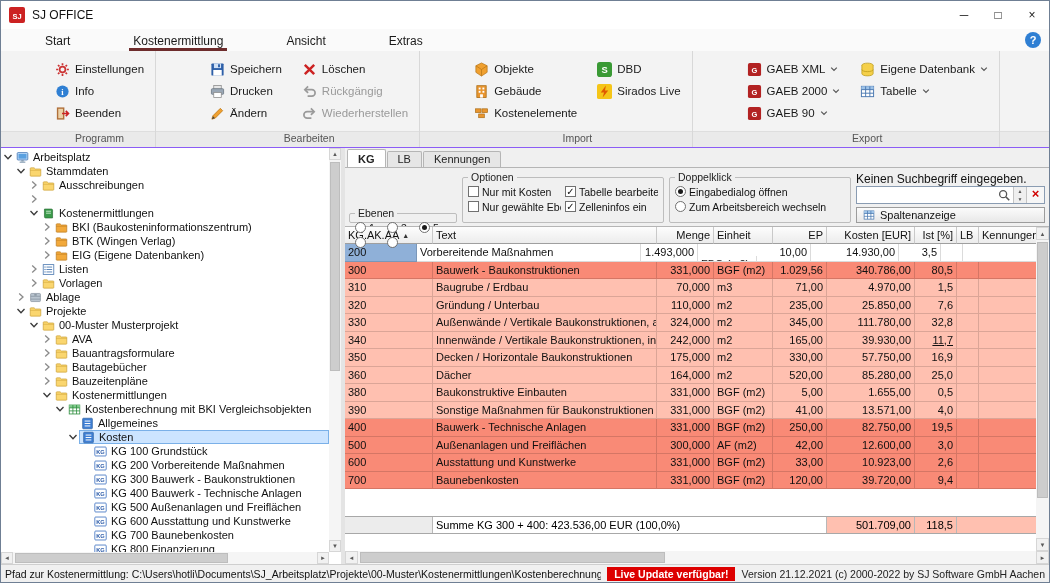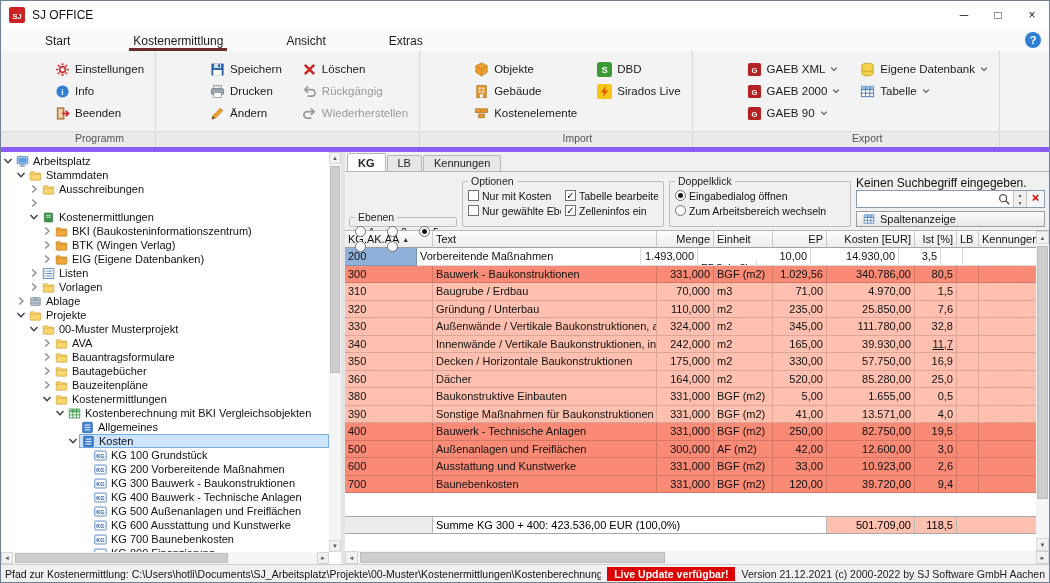--- a/index.html
+++ b/index.html
@@ -33,21 +33,21 @@
   .ritem.disabled { color:#9a9a9a; }
   .rgroup-label { height:16px; font-size:10.5px; color:#555; text-align:center; line-height:15px; }
   .chev { width:8px; height:8px; flex:none; display:inline-block; }
   .chev svg { display:block; width:100%; height:100%; }
 
   .icon { display:inline-flex; flex:none; }
   .icon svg { display:block; width:100%; height:100%; }
   .ritem .icon { width:15px; height:15px; }
 
   
-  .main { flex:1; display:flex; min-height:0; border-top:5px solid #8b5cf6; }
+  .main { flex:1; display:flex; min-height:0; border-top:1px solid #8b5cf6; }
 
   
   .tree-panel { width:340px; flex:none; background:#fff; position:relative; overflow:hidden; }
   .tree-items { position:absolute; left:0; top:0; right:12px; bottom:12px; overflow:hidden; padding-top:2px; }
   .tree-row { display:flex; align-items:center; height:14px; white-space:nowrap; }
   .tree-indent { flex:none; }
   .tree-arrow { width:11px; height:10px; flex:none; display:inline-flex; }
   .tree-arrow svg { width:10px; height:10px; }
   .tree-wrap { display:flex; align-items:center; gap:4px; flex:1; padding:0 2px; height:14px; }
   .tree-row .icon { width:13px; height:13px; }
@@ -275,20 +275,21 @@
               <span class="icon">
                 <svg viewBox="0 0 16 16">
                   <path d="M12 6H5.5a3.5 3.5 0 0 0 0 7H10" fill="none" stroke="#9a9a9a" stroke-width="1.8"></path>
                   <path d="M9.5 2.5L13 6l-3.5 3.5" fill="none" stroke="#9a9a9a" stroke-width="1.8"></path>
                 </svg>
               </span>
               <span>Wiederherstellen</span>
             </div>
           </div>
         </div>
+        <div class="rgroup-label">Bearbeiten</div>
       </div>
       <div class="rgroup">
         <div class="rgroup-items">
           <div class="rcol">
             <div class="ritem">
               <span class="icon">
                 <svg viewBox="0 0 16 16">
                   <path d="M8 1l6 3v7l-6 4-6-4V4z" fill="#f0a02f" stroke="#b97718" stroke-width="0.8"></path>
                   <path d="M8 8v7M2 4l6 4 6-4" stroke="#b97718" stroke-width="0.8" fill="none"></path>
                 </svg>

